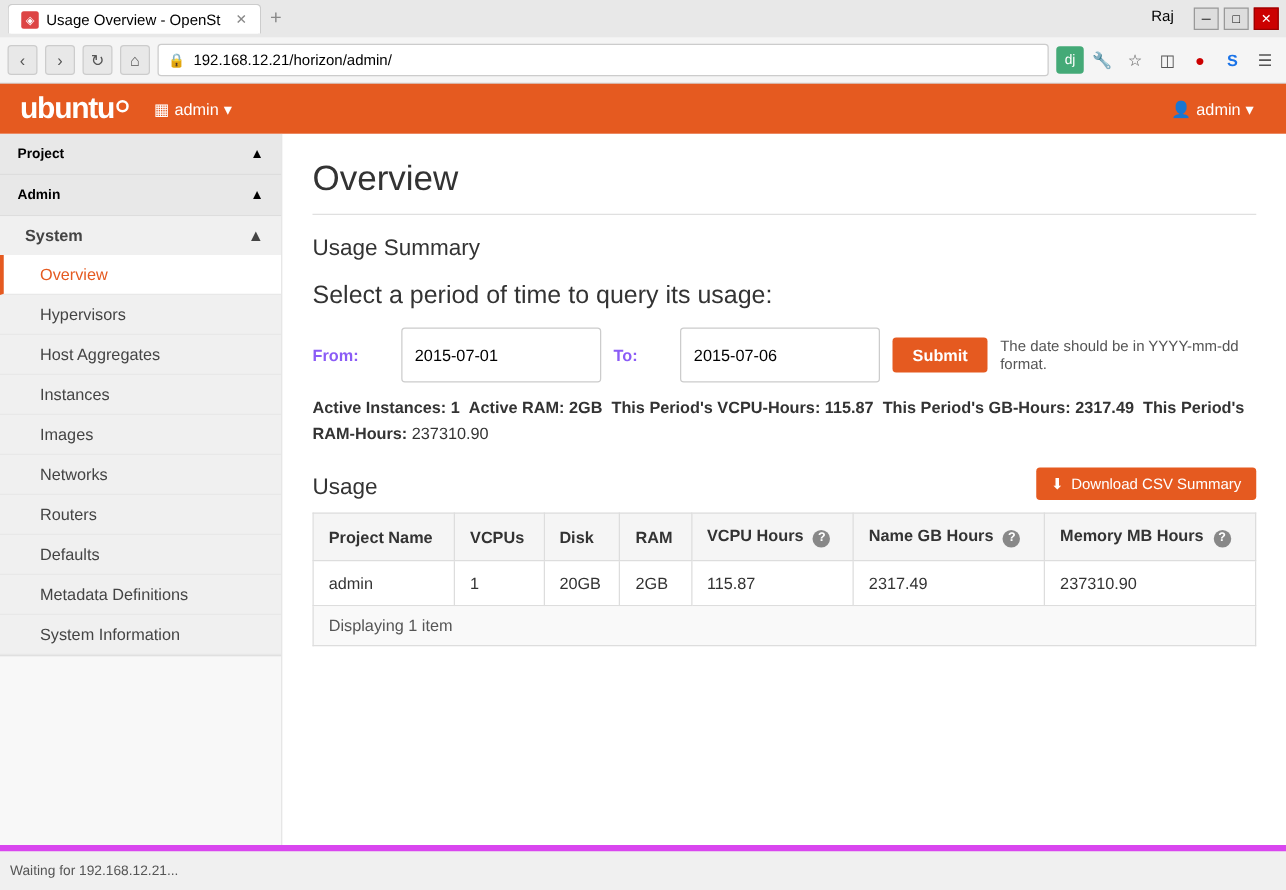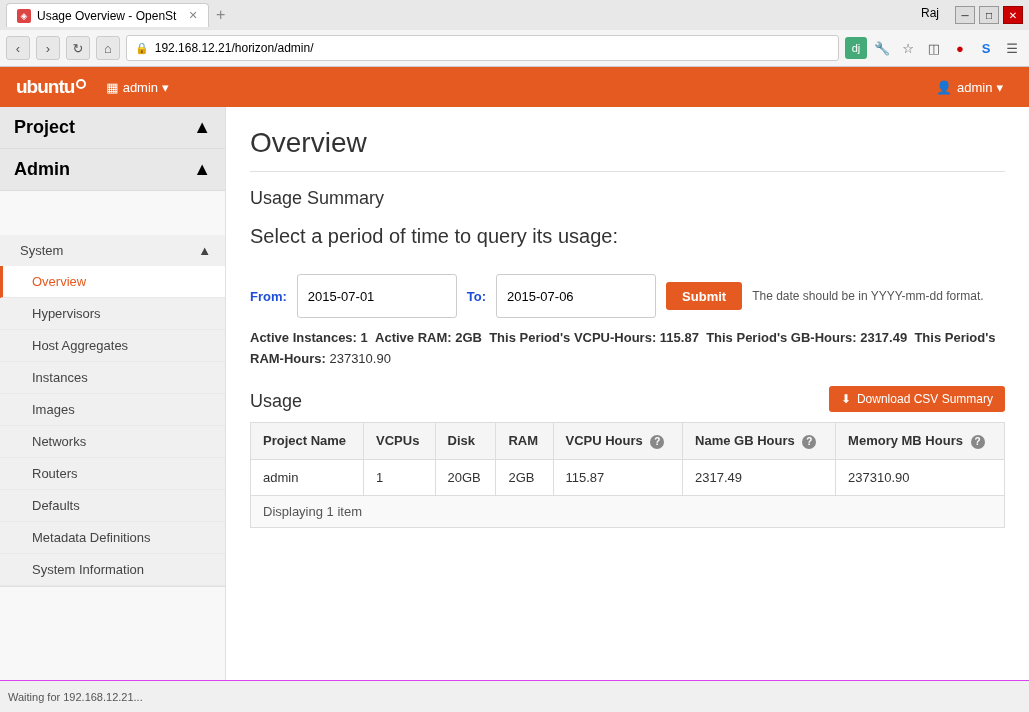--- a/index.html
+++ b/index.html
@@ -27,57 +27,57 @@
     .app { height: calc(712px - 66px); display: flex; flex-direction: column; }
     .top-navbar { background: #e55a20; color: #fff; height: 40px; display: flex; align-items: center; justify-content: space-between; padding: 0 16px; }
     .top-navbar-left { display: flex; align-items: center; gap: 10px; }
     .admin-menu { display: flex; align-items: center; gap: 4px; padding: 4px 10px; font-size: 13px; color: #fff; cursor: pointer; }
     .admin-menu-right { display: flex; align-items: center; gap: 4px; padding: 4px 10px; font-size: 13px; color: #fff; cursor: pointer; }
 
     .main-content { display: flex; flex: 1; overflow: hidden; }
 
     
     .sidebar { width: 226px; background: #f8f8f8; border-right: 1px solid #e0e0e0; overflow-y: auto; flex-shrink: 0; }
-    .sidebar-section-header { display: flex; align-items: center; justify-content: space-between; padding: 10px 14px; background: #e8e8e8; border-bottom: 1px solid #ddd; font-size: 18px; font-weight: bold; cursor: pointer; }
+    .sidebar-section-header { display: flex; align-items: center; justify-content: space-between; padding: 10px 14px; background: #e8e8e8; border-bottom: 1px solid #ddd; font-size: 11px; font-weight: bold; cursor: pointer; }
     .sidebar-subsection { background: #f0f0f0; border-bottom: 1px solid #e0e0e0; }
-    .sidebar-subsection-header { display: flex; align-items: center; justify-content: space-between; padding: 8px 14px 8px 20px; font-size: 13px; font-weight: normal; cursor: pointer; color: #444; margin-top: 44px; }
+    .sidebar-subsection-header { display: flex; align-items: center; justify-content: space-between; padding: 8px 14px 8px 20px; font-size: 13px; font-weight: bold; cursor: pointer; color: #444; }
     .sidebar-item { padding: 8px 14px 8px 32px; font-size: 13px; cursor: pointer; color: #444; border-bottom: 1px solid #e8e8e8; }
     .sidebar-item.active { color: #e55a20; background: #fff; border-left: 3px solid #e55a20; padding-left: 29px; }
 
     
     .content { flex: 1; padding: 20px 24px; overflow-y: auto; background: #fff; }
     .page-title { font-size: 28px; font-weight: 300; color: #333; margin-bottom: 16px; border-bottom: 1px solid #e0e0e0; padding-bottom: 12px; }
     .section-title { font-size: 18px; font-weight: 400; color: #333; margin-bottom: 16px; }
 
     .query-section { margin-bottom: 16px; }
-    .query-title { font-size: 20px; font-weight: 300; color: #333; margin-bottom: 26px; }
+    .query-title { font-size: 20px; font-weight: 300; color: #333; margin-bottom: 14px; }
     .date-form { display: flex; align-items: center; gap: 10px; margin-bottom: 10px; }
-    .date-label { font-size: 13px; color: #1d4ed8; font-weight: bold; }
-    .date-input { height: 32px; border: 1px solid #ccc; padding: 21px 10px; font-size: 13px; width: 160px; border-radius: 3px; }
+    .date-label { font-size: 13px; color: #8b5cf6; font-weight: bold; }
+    .date-input { height: 32px; border: 1px solid #ccc; padding: 21px 10px; font-size: 13px; width: 160px; border-radius: 3px; margin-left: 24px; }
     .submit-btn { height: 28px; background: #e55a20; color: #fff; border: none; padding: 0 16px; font-size: 13px; cursor: pointer; border-radius: 3px; font-weight: bold; }
     .date-hint { font-size: 12px; color: #555; }
 
     .summary-text { font-size: 13px; color: #333; margin-bottom: 16px; line-height: 1.6; }
     .summary-text strong { font-weight: bold; }
 
     
     .usage-header { display: flex; align-items: flex-end; justify-content: space-between; margin-bottom: 10px; }
     .usage-title { font-size: 18px; font-weight: 400; color: #333; }
     .download-btn { background: #e55a20; color: #fff; border: none; padding: 6px 12px; font-size: 12px; cursor: pointer; border-radius: 3px; display: flex; align-items: center; gap: 6px; }
 
     .usage-table { width: 100%; border-collapse: collapse; border: 1px solid #ddd; }
     .usage-table th { background: #f5f5f5; border: 1px solid #ddd; padding: 10px 12px; text-align: left; font-size: 13px; font-weight: bold; color: #333; }
     .usage-table td { border: 1px solid #ddd; padding: 10px 12px; font-size: 13px; color: #333; }
     .usage-table tr:nth-child(even) td { background: #fafafa; }
     .info-icon { display: inline-block; width: 14px; height: 14px; background: #888; color: #fff; border-radius: 50%; text-align: center; line-height: 14px; font-size: 10px; margin-left: 4px; cursor: pointer; }
 
     .table-footer { padding: 8px 12px; font-size: 13px; color: #555; background: #f9f9f9; border: 1px solid #ddd; border-top: none; }
 
     
-    .status-bar { background: #f0f0f0; border-top: 1px solid #d946ef; height: 20px; display: flex; align-items: center; padding: 16px 8px; font-size: 11px; color: #555; }
+    .status-bar { background: #f0f0f0; border-top: 5px solid #d946ef; height: 20px; display: flex; align-items: center; padding: 16px 8px; font-size: 11px; color: #555; }
   </style>
 </head>
 <body>
 
 <div class="browser-chrome">
   <div class="browser-titlebar">
     <div class="browser-tabs">
       <div class="browser-tab">
         <div class="browser-tab-favicon">
           <span style="color:#fff;font-size:9px;">◈</span>
@@ -114,21 +114,21 @@
       <div class="toolbar-icon" style="color:#1a73e8;font-weight:bold;">S</div>
       <div class="toolbar-icon">☰</div>
     </div>
   </div>
 </div>
 
 <div class="app">
 
   <div class="top-navbar">
     <div class="top-navbar-left">
-      <span style="font-size:19px;font-weight:bold;color:#fff;letter-spacing:-1px;">
+      <span style="font-size:24px;font-weight:bold;color:#fff;letter-spacing:-1px;">
         ubuntu<span style="display:inline-block;width:10px;height:10px;border:2px solid #fff;border-radius:50%;margin-left:2px;position:relative;top:-4px;"></span>
       </span>
       <div class="admin-menu">
         <span>▦</span>
         <span>admin</span>
         <span>▾</span>
       </div>
     </div>
     <div class="admin-menu-right">
       <span>👤</span>

